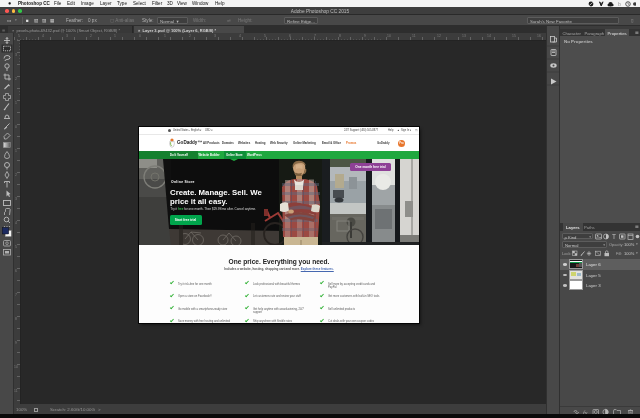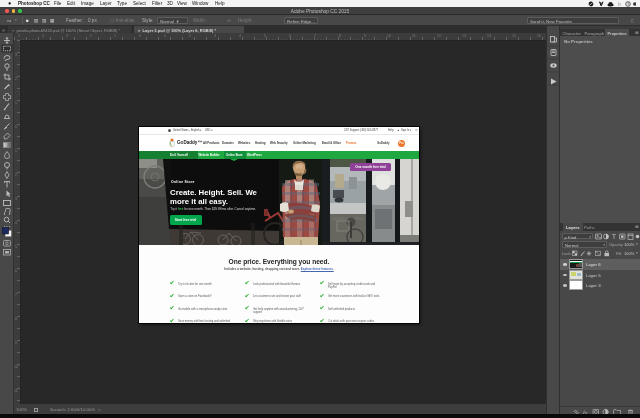--- a/index.html
+++ b/index.html
@@ -414,22 +414,22 @@
       <ellipse cx="152" cy="52.5" rx="2.8" ry="2" fill="#c8a078"></ellipse>
 
       <rect x="144" y="63" width="35" height="15" fill="#9c4a42" opacity="0.3"></rect>
 
       <path d="M145 78 L179 78 L179 86 L145 86 Z" fill="#c9b692"></path>
       <path d="M161 81 L163 81 L163 86 L161 86 Z" fill="#af9c7a"></path>
     </svg>
 
     
     <span class="t" style="left:32px; top:20.5px; font-size:3.4px; font-weight:bold; color:#fff; letter-spacing:0.3px;">Online Store</span>
-    <span class="t" style="left:31px; top:28.5px; font-size:7.8px; font-weight:bold; color:#fff;">Create. Height. Sell. We</span>
-    <span class="t" style="left:31px; top:37.5px; font-size:7.8px; font-weight:bold; color:#fff;">more it all easy.</span>
+    <span class="t" style="left:31px; top:28.5px; font-size:7.8px; font-weight:bold; color:#fff;">Create. Manage. Sell. We</span>
+    <span class="t" style="left:31px; top:37.5px; font-size:7.8px; font-weight:bold; color:#fff;">price it all easy.</span>
     <span class="t" style="left:31.5px; top:47.5px; font-size:3px; color:#ddd;">Try it <b style="color:#33b54a;">free</b> for one month. Then $29.99/mo after. Cancel anytime.</span>
     <div class="t" style="left:30.5px; top:56px; width:32px; height:10px; background:#00a54c; border-radius:1.5px; text-align:center; font-size:3.3px; line-height:10px; font-weight:bold; color:#fff;">Start free trial</div>
     
     <div class="t" style="left:211px; top:3.5px; width:41px; height:8px; background:#8e4196; border-radius:1.5px; text-align:center; font-size:3.2px; line-height:8px; font-weight:bold; color:#fff;">One month free trial</div>
   </div>
   <div id="feat">
     <div style="position:absolute; left:0; top:12.5px; width:280px; text-align:center; font-size:6.6px; font-weight:bold; color:#222;">One price. Everything you need.</div>
     <div style="position:absolute; left:0; top:22px; width:280px; text-align:center; font-size:3px; font-weight:bold; color:#555;">Includes a website, hosting, shopping cart and more. <span style="color:#4668b0; text-decoration:underline;">Explore these features.</span></div>
     <span class="chk" style="left:31px; top:36px;"></span>
       <div class="ftxt" style="left:39px; top:37.5px;">Try it risk-free for one month</div>

